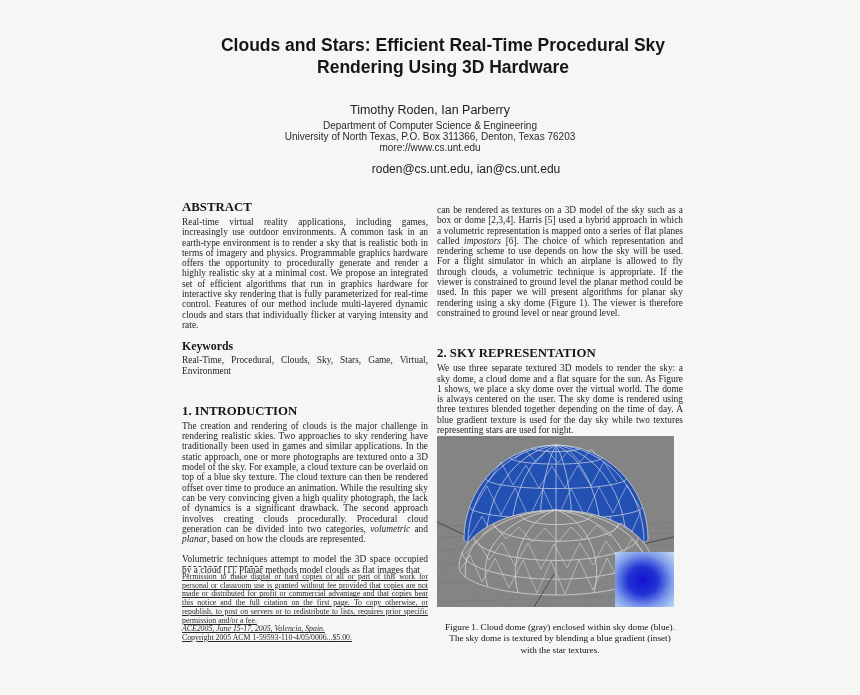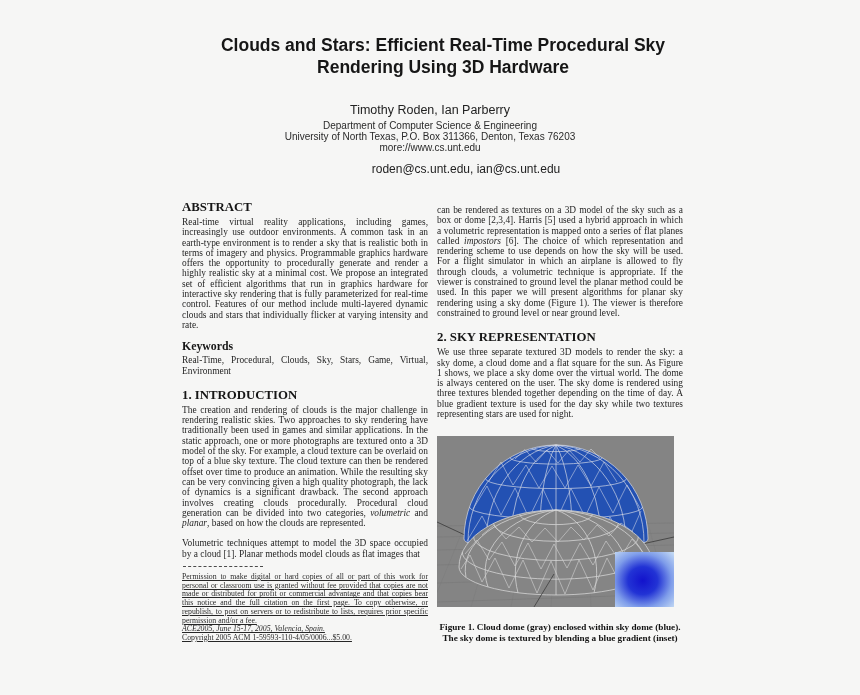--- a/index.html
+++ b/index.html
@@ -94,21 +94,21 @@
     font-family: "Liberation Serif", serif;
     font-weight: bold;
     font-size: 11.8px;
     line-height: 13px;
     text-align: left;
     color: #161616;
     margin: 10px 0 2px 0;
   }
   p { margin: 0; }
   .para-gap { margin-top: 10px; }
-  .head-gap { margin-top: 12px; }
+  .head-gap { margin-top: 28px; }
   em { font-style: italic; }
   
   .footnote-block {
     position: absolute;
     top: 366px; 
     left: 0;
     width: 246px;
     text-decoration: underline;
   }
   .footnote-sep {
@@ -133,21 +133,21 @@
     width: 237px;
     height: 171px;
   }
   .figure-wrap svg { display: block; }
   .figure-caption {
     position: absolute;
     top: 422px; 
     left: -5px;
     width: 256px;
     text-align: center;
-    font-weight: bold;
+    font-weight: normal;
     font-size: 9.2px;
     line-height: 11.4px;
     color: #111;
   }
   .figure-caption .cap-line { white-space: nowrap; }
 </style>
 </head>
 <body>
 
 <div class="page">
@@ -246,16 +246,17 @@
 
         <path d="M117,138 L97,171" stroke="#3a3a3a" stroke-width="1" opacity="0.75" fill="none"></path>
 
         <rect x="178" y="116" width="59" height="55" fill="url(#insetGrad)"></rect>
       </svg>
     </div>
 
     <div class="figure-caption">
       <div class="cap-line">Figure 1.  Cloud dome (gray) enclosed within sky dome (blue).</div>
       <div class="cap-line">The sky dome is textured by blending a blue gradient (inset)</div>
+      <div class="cap-line">with the star textures.</div>
     </div>
   </div>
 
 </div>
 
 </body></html>

